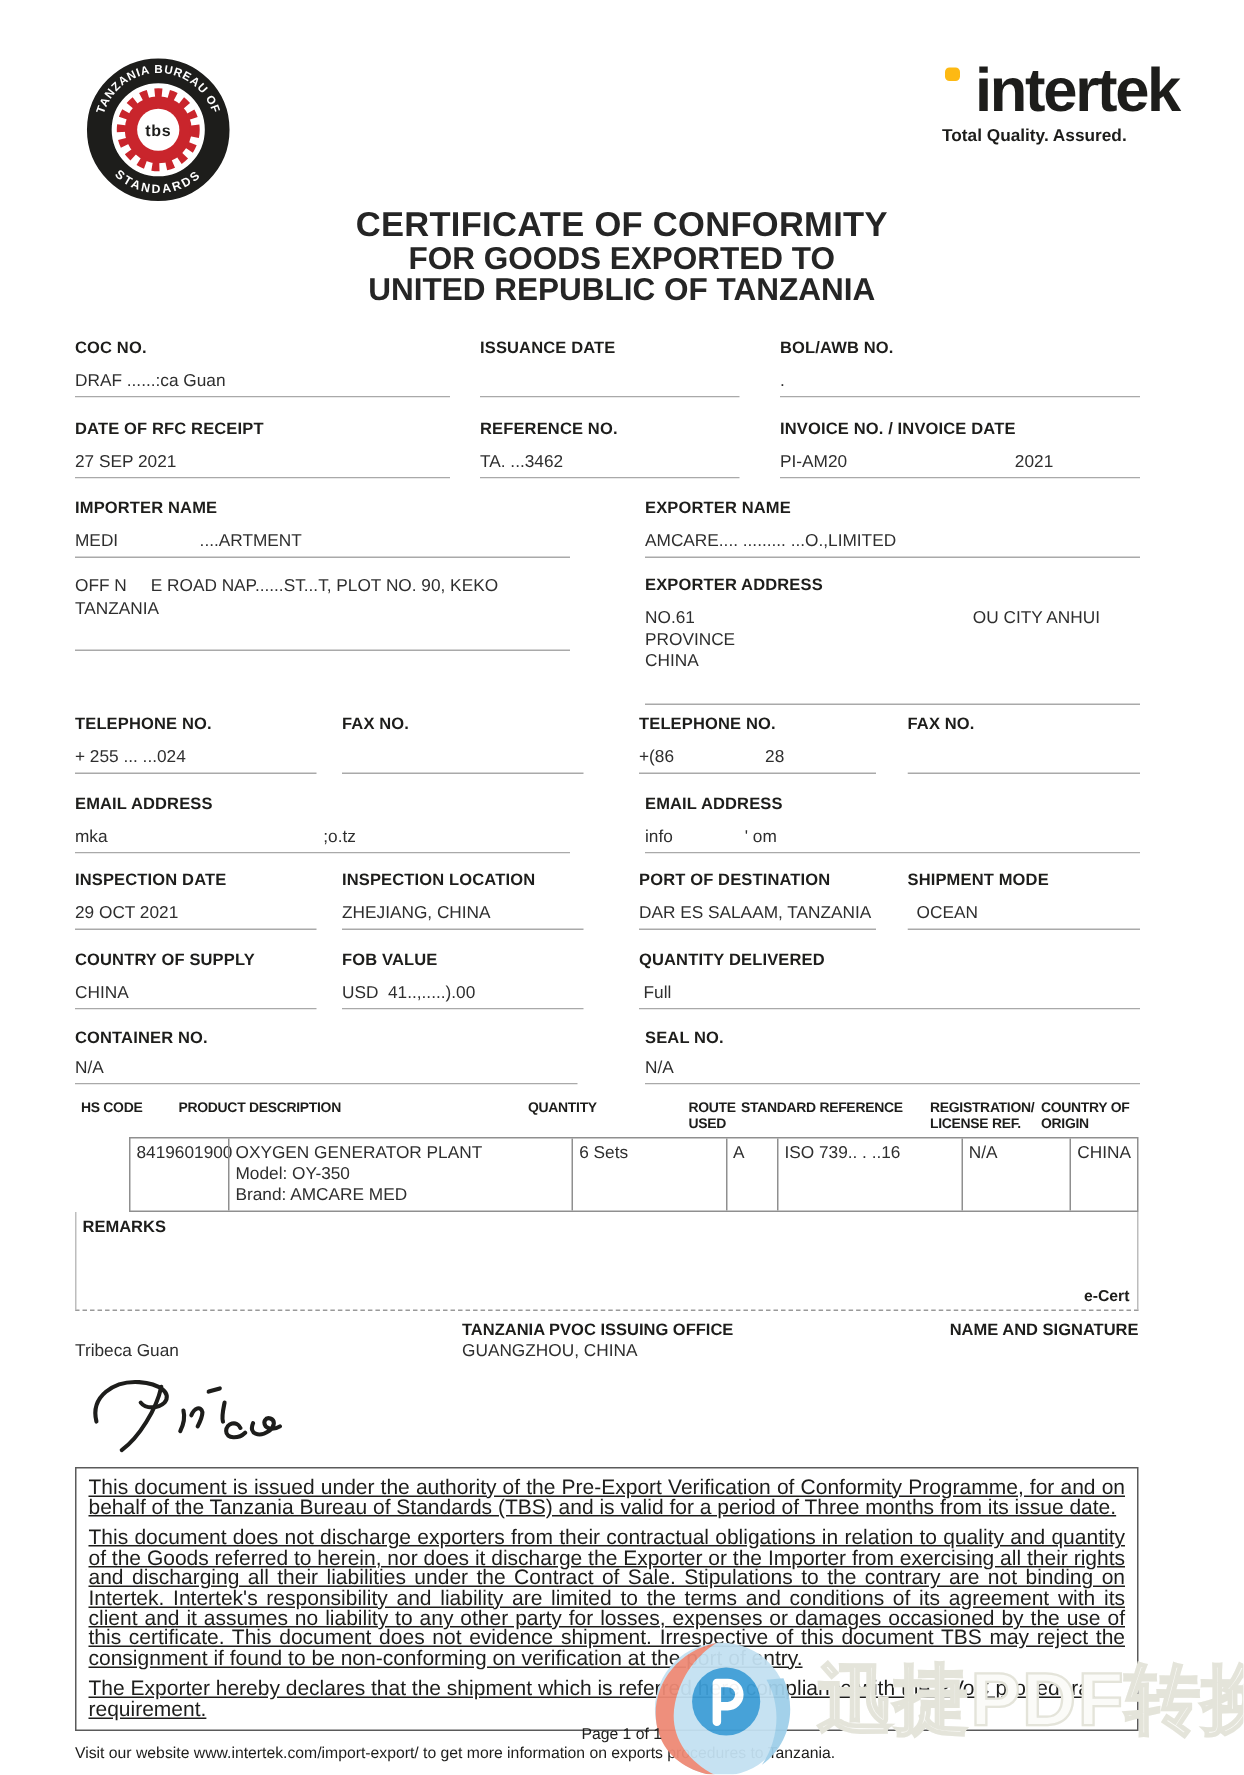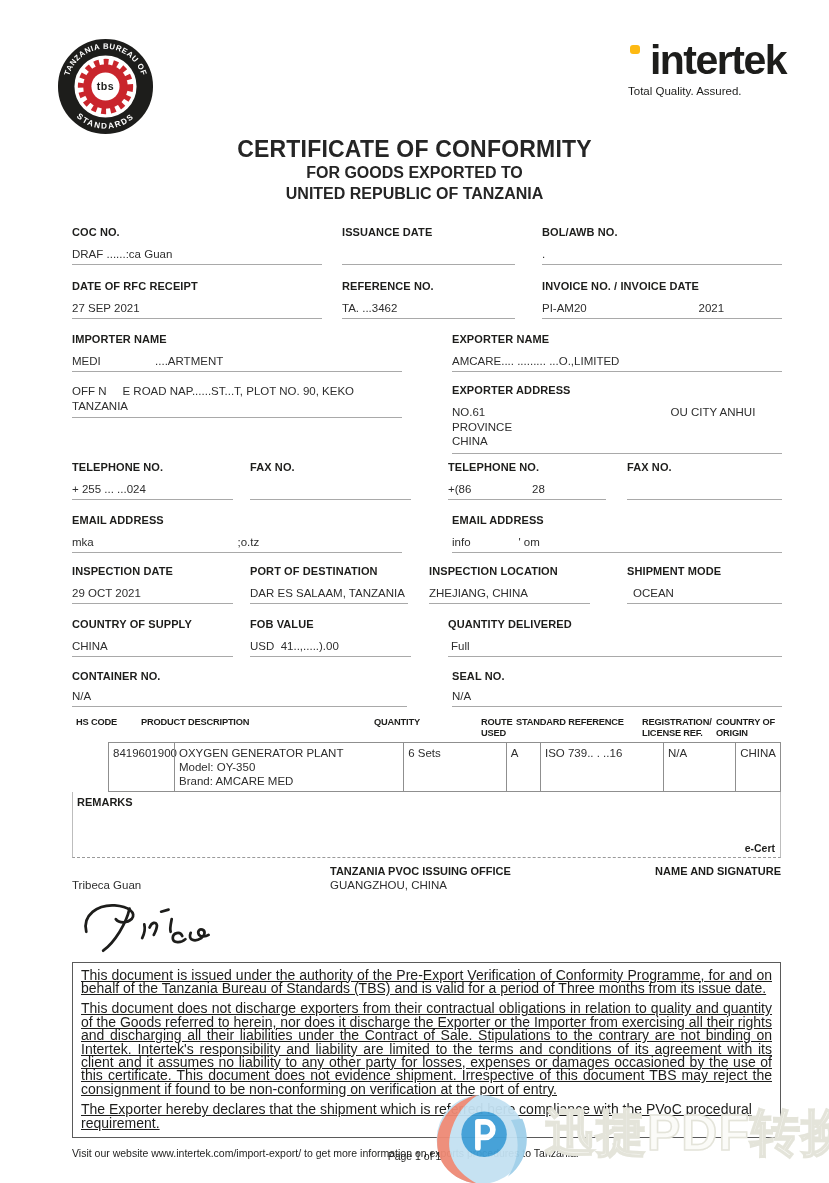--- a/index.html
+++ b/index.html
@@ -7,32 +7,32 @@
   .page {
     position:relative; width:829px; height:1183px; margin:0 auto;
     background:#ffffff; overflow:hidden;
     font-family:"Liberation Sans","DejaVu Sans",sans-serif; color:#1d1d1b;
   }
   
   .tbs-logo { position:absolute; left:57px; top:38px; width:97px; height:97px; }
   .intertek { position:absolute; left:628px; top:40px; width:180px; }
   .itk-word { position:relative; font-size:41px; font-weight:bold; letter-spacing:-1.5px; line-height:40px; color:#1d1d1b;text-align:center; }
   .itk-dot  { position:absolute; left:2px; top:5px; width:10px; height:9px; background:#fdb913; border-radius:3px; z-index:2; }
-  .itk-tag  { margin-top:5px; font-size:11.5px; font-weight:normal; color:#1d1d1b; }
+  .itk-tag  { margin-top:5px; font-size:11.5px; font-weight:bold; color:#1d1d1b; }
   .title { position:absolute; left:0; right:0; top:136px; text-align:center; font-weight:bold; color:#252525; }
   .title .t1 { font-size:23px; letter-spacing:0.2px; line-height:26px; }
-  .title .t2 { font-size:16px; line-height:21px; }
-  
-  .doc { position:absolute; left:72px; top:226px; width:710px; }
+  .title .t2 { font-size:21px; line-height:21px; }
+  
+  .doc { position:absolute; left:50px; top:226px; width:710px; }
   .frow { display:flex; }
   .fcell { overflow:hidden; }
   .flabel { font-size:11px; font-weight:bold; line-height:13px; margin-bottom:8px; letter-spacing:0.1px; }
   .fvalue { font-size:11.5px; line-height:15px; min-height:18px; padding-bottom:2px; white-space:pre; overflow:hidden; color:#2e2e2e; }
   .u { border-bottom:1.4px solid #a9a9a9; }
-  .faddr { padding-bottom:4px; }
+  .faddr { padding-bottom:20px; }
   .faddr div { font-size:11.5px; line-height:14.5px; white-space:pre; color:#2e2e2e; }
   
   .w270{width:270px}.w200{width:200px}.w240{width:240px}
   .w380{width:380px}.w330{width:330px}
   .w178{width:178px}.w198{width:198px}.w179{width:179px}.w155{width:155px}.w334{width:334px}
   
   .tbl { width:709px; }
   .tbl-head { display:flex; margin-top:2px; }
   .th { font-size:9.3px; font-weight:bold; line-height:11px; padding:3px 3px 3px 4px; letter-spacing:-0.2px; }
   .tbl-row { display:flex; border:1px solid #8f8f8f; min-height:49px;margin-left:36px; }
@@ -188,27 +188,27 @@
         <div class="flabel">EMAIL ADDRESS</div>
         <div class="fvalue u" style="width:330px">info               ' om</div>
       </div>
     </div>
 
     <div class="frow" style="margin-bottom:14px">
       <div class="fcell w178">
         <div class="flabel">INSPECTION DATE</div>
         <div class="fvalue u" style="width:161px">29 OCT 2021</div>
       </div>
+      <div class="fcell w198">
+        <div class="flabel">INSPECTION LOCATION</div>
+        <div class="fvalue u" style="width:161px">ZHEJIANG, CHINA</div>
+      </div>
       <div class="fcell w179">
         <div class="flabel">PORT OF DESTINATION</div>
         <div class="fvalue u" style="width:158px">DAR ES SALAAM, TANZANIA</div>
-      </div>
-      <div class="fcell w198">
-        <div class="flabel">INSPECTION LOCATION</div>
-        <div class="fvalue u" style="width:161px">ZHEJIANG, CHINA</div>
       </div>
       <div class="fcell w155">
         <div class="flabel">SHIPMENT MODE</div>
         <div class="fvalue u" style="width:155px; padding-left:6px">OCEAN</div>
       </div>
     </div>
 
     <div class="frow" style="margin-bottom:13px">
       <div class="fcell w178">
         <div class="flabel">COUNTRY OF SUPPLY</div>

